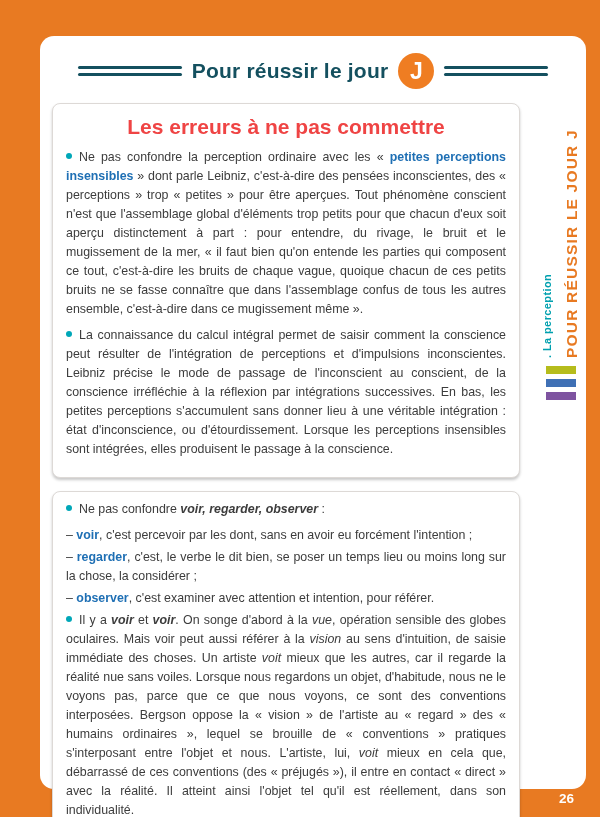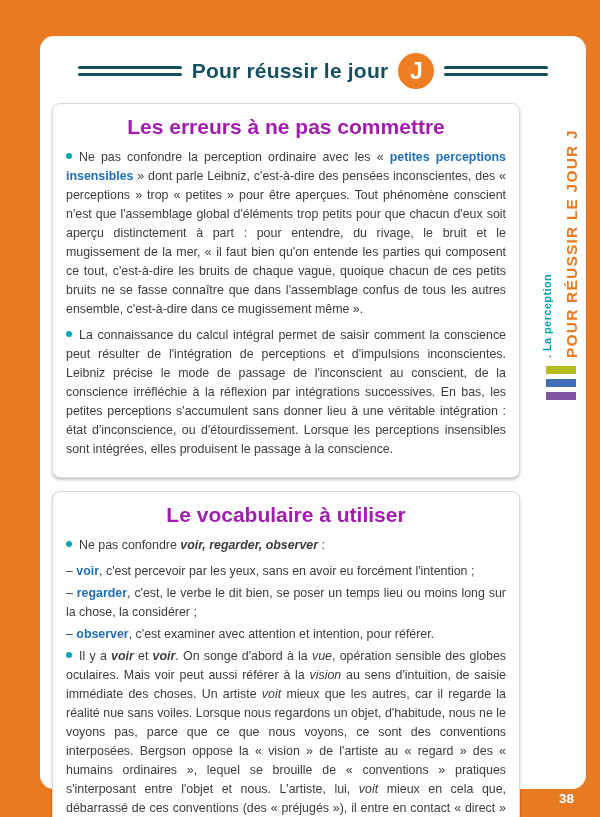--- a/index.html
+++ b/index.html
@@ -31,21 +31,21 @@
   
   .card{
     margin:10px 66px 0 12px;
     background:#fff;border:1px solid #ddd9d6;border-radius:8px;
     box-shadow:0 2px 3px rgba(0,0,0,.22);
     padding:8px 13px 11px;
   }
   .card-2{margin-top:13px;}
   .card-title{
     margin:3px 0 9px;text-align:center;
-    color:#a21caf;font-size:21px;font-weight:bold;
+    color:#ef4444;font-size:21px;font-weight:bold;
   }
   .paras p{
     margin:0 0 3px;font-size:12.4px;line-height:19px;
     color:#3c3c3c;text-align:justify;
   }
   .paras p.has-bullet{margin-top:1px;margin-bottom:7px;}
   .paras p:first-child{margin-top:0;}
   .bullet{
     display:inline-block;width:6px;height:6px;border-radius:50%;
     background:#00a7b8;margin-right:7px;position:relative;top:-2px;
@@ -95,33 +95,32 @@
 
   <section class="card">
     <h2 class="card-title">Les erreurs à ne pas commettre</h2>
     <div class="paras">
         <p class="has-bullet"><span class="bullet"></span><span>Ne pas confondre la perception ordinaire avec les « </span><span class="run-kw">petites perceptions insensibles</span><span> » dont parle Leibniz, c'est-à-dire des pensées inconscientes, des « perceptions » trop « petites » pour être aperçues. Tout phénomène conscient n'est que l'assemblage global d'éléments trop petits pour que chacun d'eux soit aperçu distinctement à part : pour entendre, du rivage, le bruit et le mugissement de la mer, « il faut bien qu'on entende les parties qui composent ce tout, c'est-à-dire les bruits de chaque vague, quoique chacun de ces petits bruits ne se fasse connaître que dans l'assemblage confus de tous les autres ensemble, c'est-à-dire dans ce mugissement même ».</span></p>
         <p class="has-bullet"><span class="bullet"></span><span>La connaissance du calcul intégral permet de saisir comment la conscience peut résulter de l'intégration de perceptions et d'impulsions inconscientes. Leibniz précise le mode de passage de l'inconscient au conscient, de la conscience irréfléchie à la réflexion par intégrations successives. En bas, les petites perceptions s'accumulent sans donner lieu à une véritable intégration : état d'inconscience, ou d'étourdissement. Lorsque les perceptions insensibles sont intégrées, elles produisent le passage à la conscience.</span></p>
       </div>
   </section>
 
   <section class="card card-2">
-    <h2 class="card-title">Le vocabulaire à utiliser</h2>
     <div class="paras">
         <p class="has-bullet"><span class="bullet"></span><span class="run-b">Ne pas confondre </span><span class="run-bi">voir, regarder, observer</span><span class="run-b"> :</span></p>
-        <p><span>– </span><span class="run-kw">voir</span><span>, c'est percevoir par les yeux, sans en avoir eu forcément l'intention ;</span></p>
+        <p><span>– </span><span class="run-kw">voir</span><span>, c'est percevoir par les dont, sans en avoir eu forcément l'intention ;</span></p>
         <p><span>– </span><span class="run-kw">regarder</span><span>, c'est, le verbe le dit bien, se poser un temps lieu ou moins long sur la chose, la considérer ;</span></p>
         <p><span>– </span><span class="run-kw">observer</span><span>, c'est examiner avec attention et intention, pour référer.</span></p>
         <p class="has-bullet"><span class="bullet"></span><span class="run-b">Il y a </span><span class="run-bi">voir</span><span class="run-b"> et </span><span class="run-bi">voir</span><span class="run-b">. </span><span>On songe d'abord à la </span><span class="run-i">vue</span><span>, opération sensible des globes oculaires. Mais voir peut aussi référer à la </span><span class="run-i">vision</span><span> au sens d'intuition, de saisie immédiate des choses. Un artiste </span><span class="run-i">voit</span><span> mieux que les autres, car il regarde la réalité nue sans voiles. Lorsque nous regardons un objet, d'habitude, nous ne le voyons pas, parce que ce que nous voyons, ce sont des conventions interposées. Bergson oppose la « vision » de l'artiste au « regard » des « humains ordinaires », lequel se brouille de « conventions » pratiques s'interposant entre l'objet et nous. L'artiste, lui, </span><span class="run-i">voit</span><span> mieux en cela que, débarrassé de ces conventions (des « préjugés »), il entre en contact « direct » avec la réalité. Il atteint ainsi l'objet tel qu'il est réellement, dans son individualité.</span></p>
       </div>
   </section>
 
   <div class="side-tab">POUR RÉUSSIR LE JOUR J</div>
   <div class="side-chapter">. La perception</div>
   <div class="side-stripes">
       <div class="stripe" style="background: rgb(181, 188, 28);"></div>
       <div class="stripe" style="background: rgb(63, 112, 181);"></div>
       <div class="stripe" style="background: rgb(126, 83, 160);"></div>
     </div>
 
 </div>
 
-<div class="page-number">38</div>
+<div class="page-number">26</div>
 
 </body></html>

